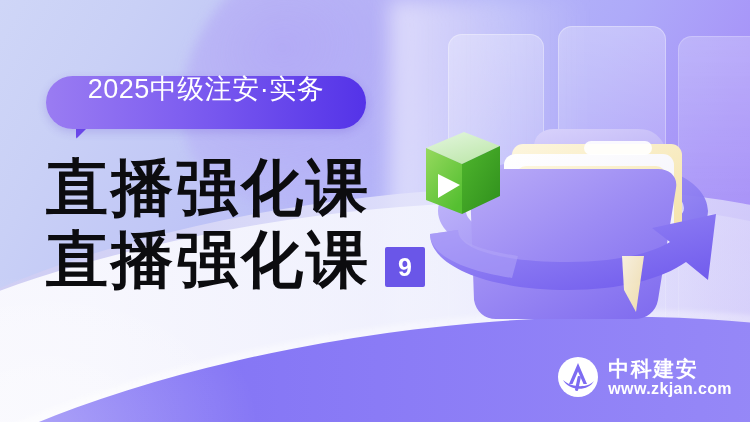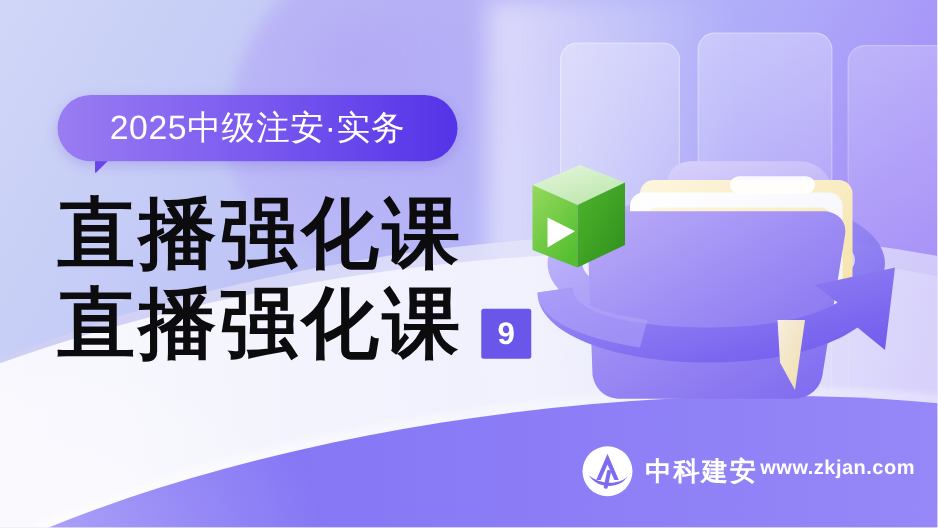--- a/index.html
+++ b/index.html
@@ -125,21 +125,21 @@
                 rgba(255,255,255,0.0) 70%);
   }
 
   
   .badge-pill {
     position: absolute;
     left: 46px; top: 76px;
     width: 320px; height: 53px;
     border-radius: 27px;
     background: linear-gradient(90deg, #9a7cf2 0%, #7f5ff0 42%, #5433e8 100%);
-    display: flex; align-items: center; justify-content: center;
+    display: flex; justify-content: center;
     box-shadow: 0 3px 10px rgba(80,50,200,0.20);
   }
   .badge-pill .badge-text {
     color: #ffffff;
     font-size: 27px;
     font-weight: 400;
     letter-spacing: 0.5px;
     line-height: 1;
     white-space: nowrap;
   }
@@ -202,21 +202,21 @@
   
   .brand {
     position: absolute;
     right: 18px; bottom: 24px;
     display: flex; align-items: center; gap: 9px;
   }
   .brand-mark {
     width: 42px; height: 42px;
     flex: 0 0 42px;
   }
-  .brand-text { display: flex; flex-direction: row; gap: 2px; }
+  .brand-text { display: flex; flex-direction: column; gap: 2px; }
   .brand-name {
     color: #ffffff;
     font-size: 21px;
     font-weight: bold;
     letter-spacing: 1.5px;
     line-height: 1;
     white-space: nowrap;
   }
   .brand-url {
     color: #ffffff;

